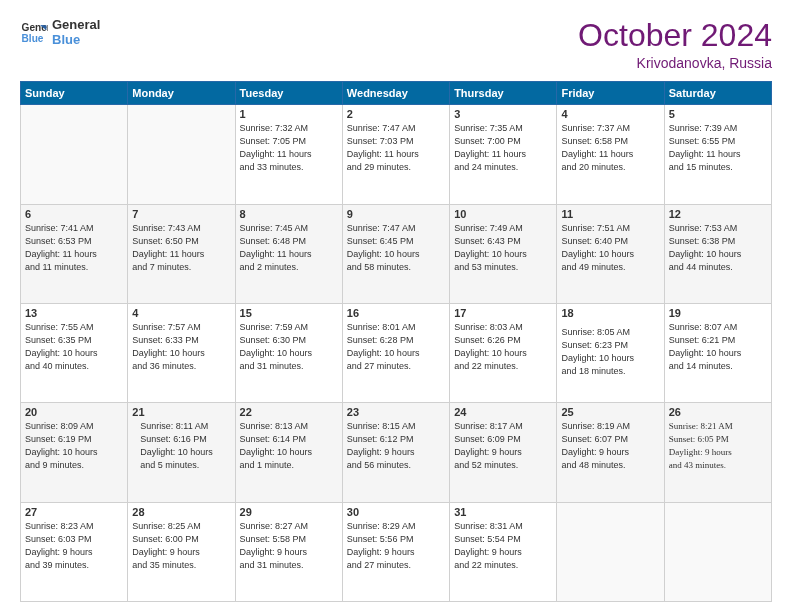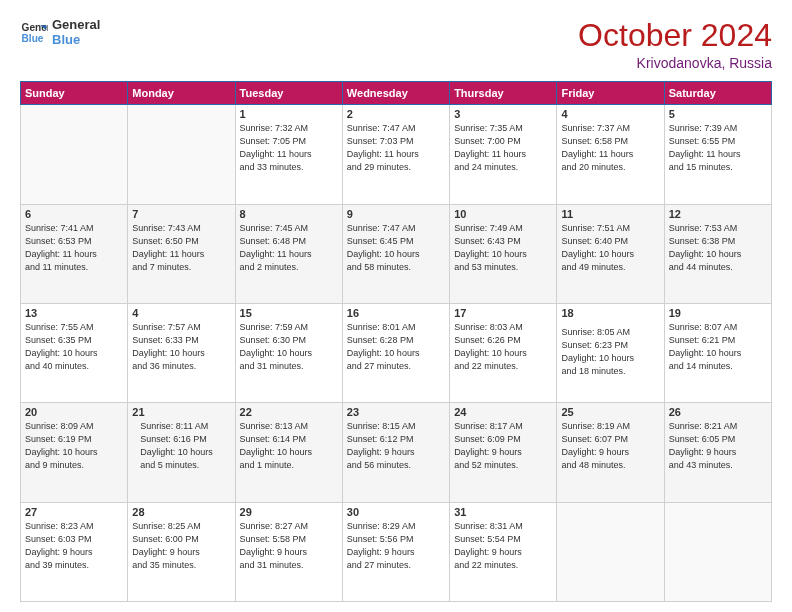--- a/index.html
+++ b/index.html
@@ -31,37 +31,37 @@
     .logo-icon {
       width: 28px;
       height: 28px;
     }
     .title-block {
       text-align: right;
     }
     .month-title {
       font-size: 32px;
       font-weight: 300;
-      color: #b91c1c;
+      color: #701a75;
       line-height: 1.1;
     }
     .location {
       font-size: 14px;
       color: #701a75;
       margin-top: 2px;
     }
     .calendar {
       flex: 1;
       border: 1px solid #ccc;
       border-collapse: collapse;
       width: 100%;
       table-layout: fixed;
     }
     .calendar th {
-      background: #be185d;
+      background: #0369a1;
       color: #fff;
       font-size: 11px;
       font-weight: bold;
       padding: 5px 4px;
       text-align: left;
       border: 1px solid #2668a8;
     }
     .calendar td {
       vertical-align: top;
       border: 1px solid #d0d0d0;
@@ -306,21 +306,21 @@
           </td>
           <td>
             <span class="day-num">25</span>
             <div class="day-info" style="white-space: pre-line;">Sunrise: 8:19 AM
 Sunset: 6:07 PM
 Daylight: 9 hours
 and 48 minutes.</div>
           </td>
           <td>
             <span class="day-num">26</span>
-            <div class="day-info" style="white-space: pre-line;">Sunrise: 8:21 AM
+            <div class="day-info" style="white-space: pre-line; font-family: Liberation Serif, serif;">Sunrise: 8:21 AM
 Sunset: 6:05 PM
 Daylight: 9 hours
 and 43 minutes.</div>
           </td>
         </tr>
         <tr>
           <td>
             <span class="day-num">27</span>
             <div class="day-info" style="white-space: pre-line;">Sunrise: 8:23 AM
 Sunset: 6:03 PM

